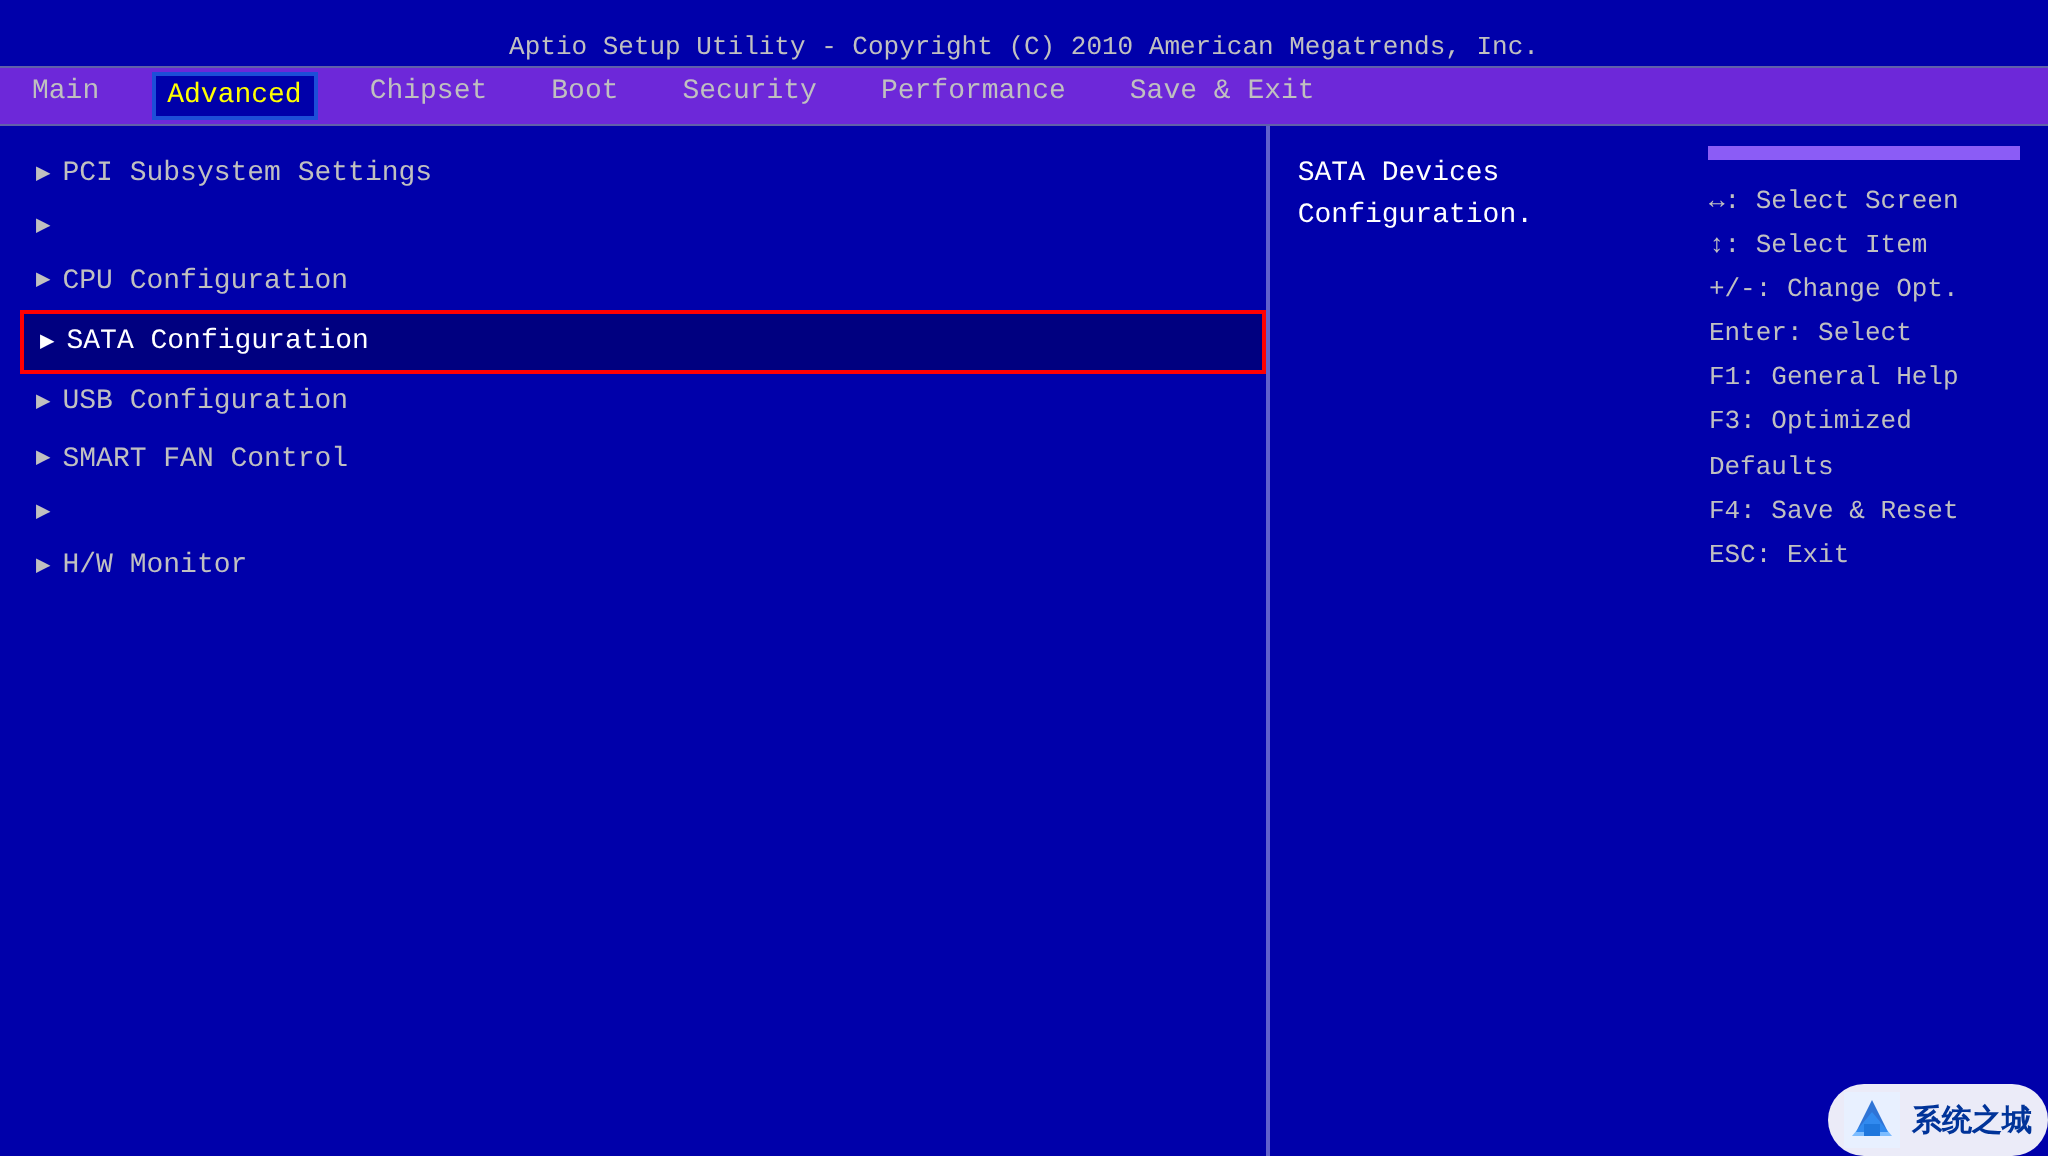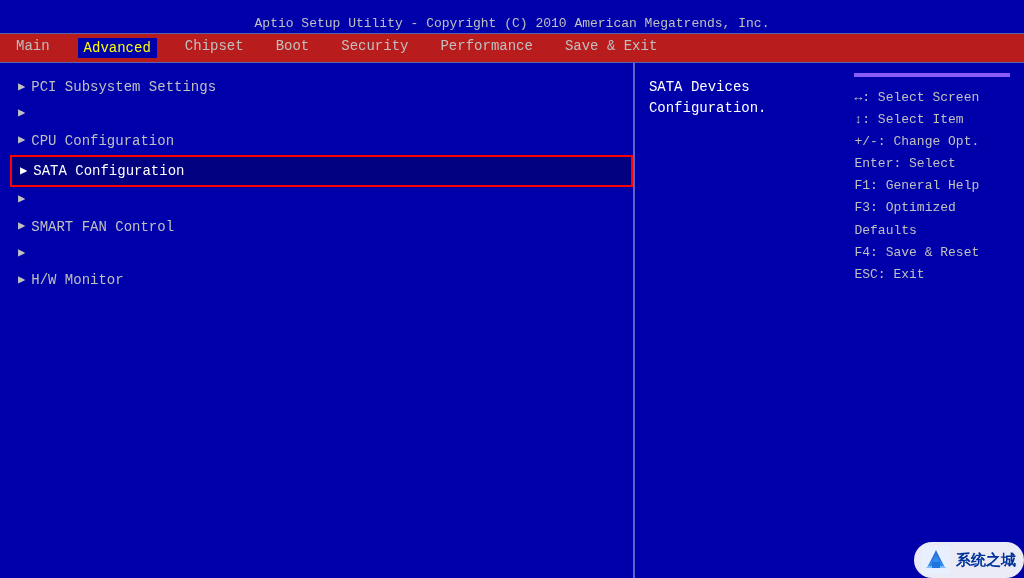--- a/index.html
+++ b/index.html
@@ -22,36 +22,36 @@
       font-size: 13px;
       background: #0000aa;
       margin-top: 12px;
     }
 
     
     #menu-bar {
       display: flex;
       flex-direction: row;
       padding: 2px 10px;
-      background: #b91c1c;
+      background: #6d28d9;
       border-top: 1px solid #6060aa;
       border-bottom: 1px solid #6060aa;
       gap: 20px;
     }
 
     .menu-item {
       color: #c0c0c0;
       cursor: pointer;
       padding: 2px 6px;
       font-size: 14px;
     }
 
     .menu-item.active {
       color: #ffff00;
-      border: 2px solid #b91c1c;
+      border: 2px solid #1d4ed8;
       background: #0000aa;
     }
 
     
     #main-content {
       display: flex;
       flex-direction: row;
       height: calc(100% - 60px);
       padding: 0;
     }
@@ -103,21 +103,21 @@
       color: #ffffff;
       font-size: 14px;
       line-height: 1.5;
       padding-top: 4px;
     }
 
     #key-help {
       color: #c0c0c0;
       font-size: 13px;
       line-height: 1.7;
-      border-top: 4px solid #8b5cf6;
+      border-top: 7px solid #8b5cf6;
       padding-top: 10px;
     }
 
     
     #watermark {
       position: absolute;
       bottom: 0;
       right: 0;
       background: rgba(255,255,255,0.92);
       padding: 4px 8px;
@@ -166,20 +166,21 @@
       <div class="menu-section-item">
         <span class="arrow">▶</span>
         <span>CPU Configuration</span>
       </div>
       <div class="menu-section-item selected">
         <span class="arrow">▶</span>
         <span>SATA Configuration</span>
       </div>
       <div class="menu-section-item">
         <span class="arrow">▶</span>
+        <span>USB Configuration</span>
       </div>
       <div class="menu-section-item">
         <span class="arrow">▶</span>
         <span>SMART FAN Control</span>
       </div>
       <div class="menu-section-item">
         <span class="arrow">▶</span>
       </div>
       <div class="menu-section-item">
         <span class="arrow">▶</span>

